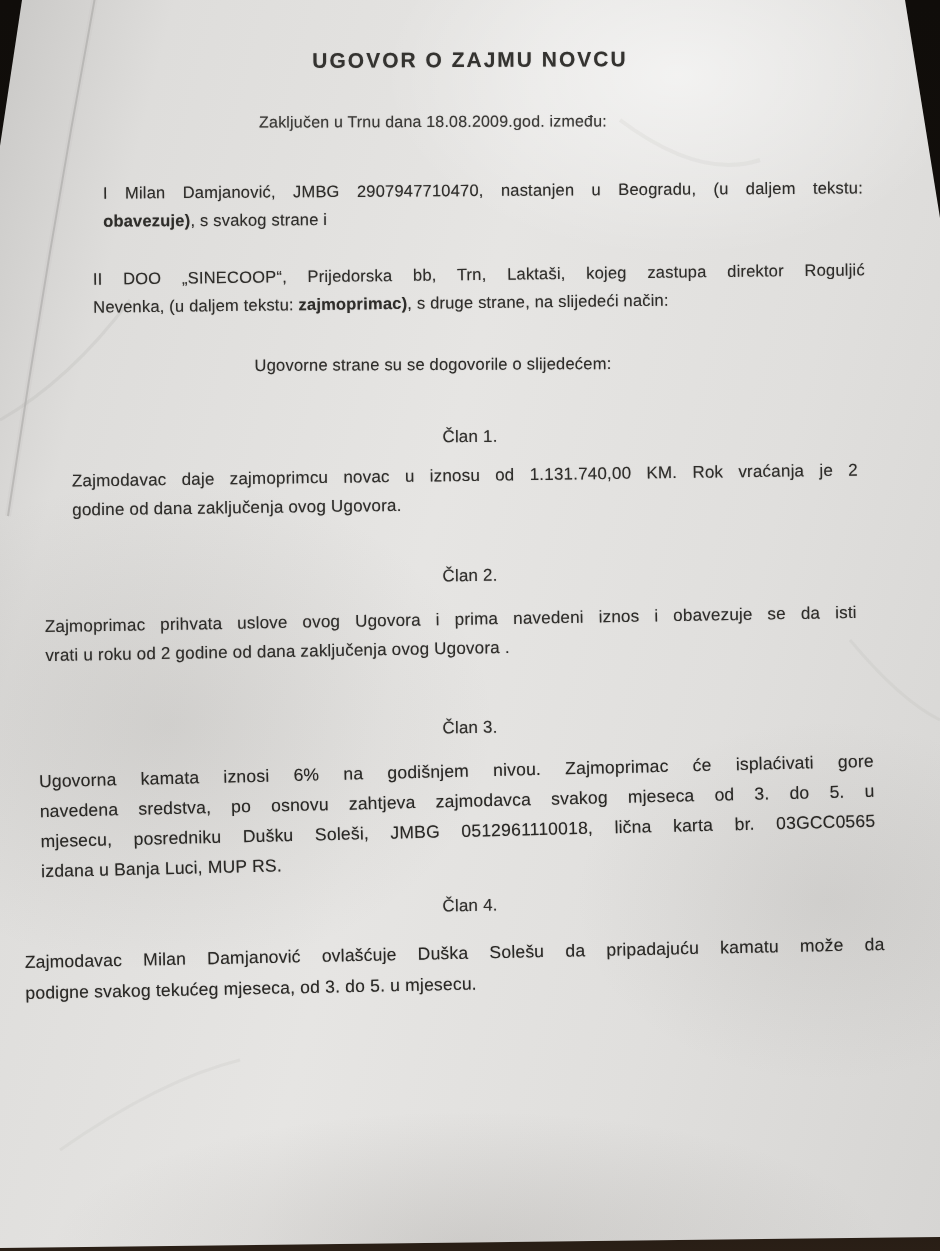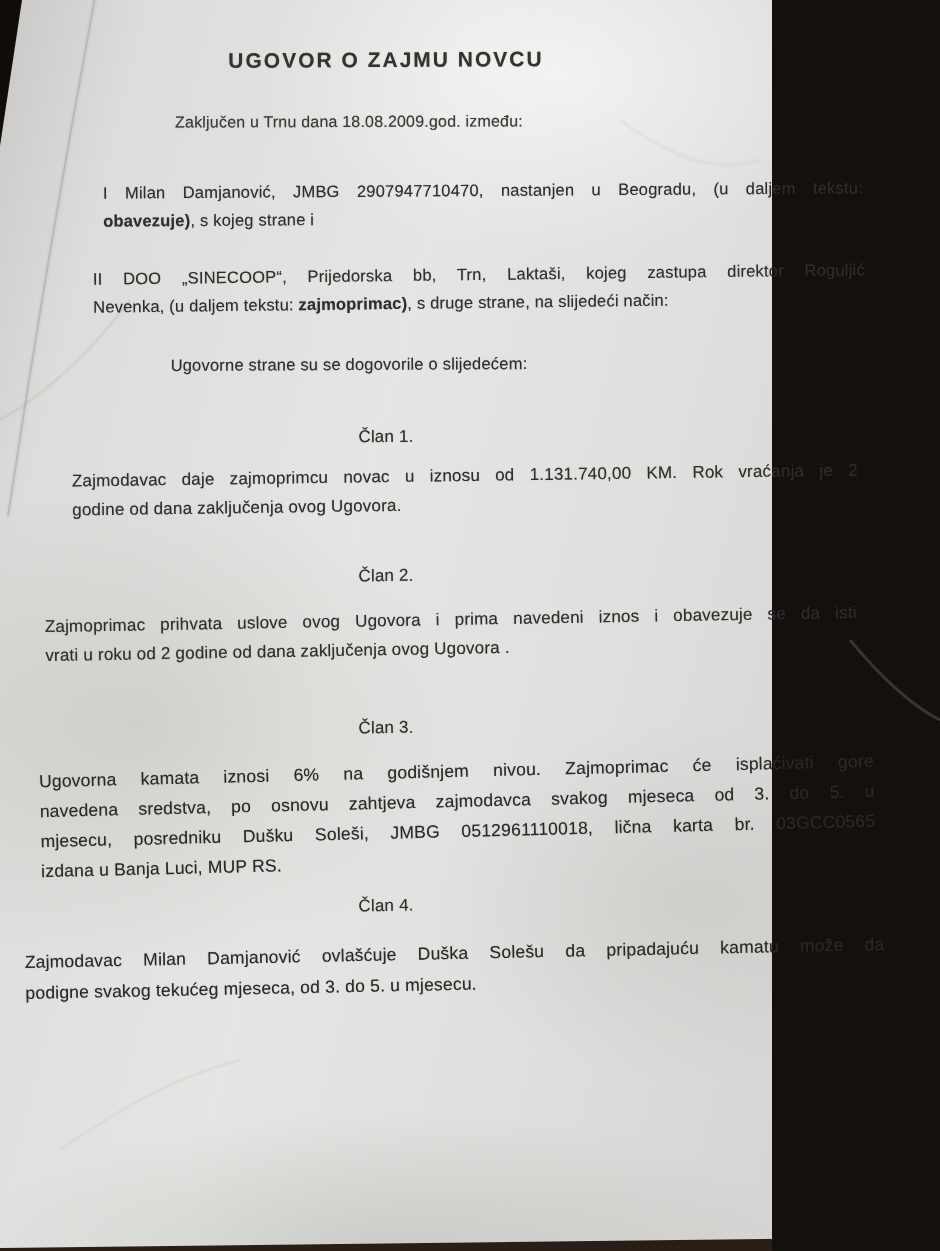--- a/index.html
+++ b/index.html
@@ -2,21 +2,21 @@
 <html><head>
 <meta charset="utf-8">
 <style>
   html,body{margin:0;padding:0;}
   body{
     width:940px;height:1251px;
     background:#14100c;
     font-family:"Liberation Sans","DejaVu Sans",sans-serif;
     overflow:hidden;
   }
-  .stage{position:relative;width:772px;height:1251px;}
+  .stage{position:relative;width:940px;height:1251px;}
   .backdrop{
     position:absolute;inset:0;
     background:linear-gradient(180deg,#100d0a 0%,#17120d 70%,#241b13 96%,#2a1f16 100%);
   }
   .paper{
     position:absolute;inset:0;
     clip-path:polygon(22px 0px,905px 0px,940px 218px,940px 1237px,0px 1248px,0px 146px);
     background:
       radial-gradient(ellipse 420px 260px at 72% 6%,rgba(255,255,255,.55),rgba(255,255,255,0) 70%),
       radial-gradient(ellipse 500px 380px at 18% 58%,rgba(118,115,110,.16),rgba(118,115,110,0) 65%),
@@ -57,21 +57,21 @@
       <path d="M60,1150 Q160,1080 240,1060" fill="none" stroke="#bdbcb9" stroke-width="3" opacity="0.2"></path>
       <path d="M620,120 Q700,180 760,160" fill="none" stroke="#c2c1be" stroke-width="4" opacity="0.18"></path>
     </svg>
 
     <div class="txt title" style="transform:rotate(-0.3deg);">UGOVOR O ZAJMU NOVCU</div>
 
     <div class="txt intro" style="transform:rotate(-0.2deg);">Zaključen u Trnu dana 18.08.2009.god. između:</div>
 
     <div class="txt" style="top:176px;left:103px;width:760px;font-size:16.5px;line-height:28px;transform:rotate(-0.4deg);">
       <div class="line just">I    Milan Damjanović, JMBG 2907947710470, nastanjen u Beogradu, (u daljem tekstu:</div>
-      <div class="line"><span class="b">obavezuje)</span><span>, s kojeg strane i</span></div>
+      <div class="line"><span class="b">obavezuje)</span><span>, s svakog strane i</span></div>
     </div>
 
     <div class="txt" style="top:260px;left:93px;width:772px;font-size:16.5px;line-height:28px;transform:rotate(-0.7deg);">
       <div class="line just">II    DOO „SINECOOP“,  Prijedorska bb, Trn, Laktaši, kojeg zastupa direktor Roguljić</div>
       <div class="line"><span>Nevenka,  (u daljem tekstu: </span><span class="b">zajmoprimac)</span><span>, s druge strane, na slijedeći način:</span></div>
     </div>
 
     <div class="txt" style="top:355px;left:0;right:74px;text-align:center;font-size:16.5px;transform:rotate(-0.3deg);">Ugovorne strane su se dogovorile o slijedećem:</div>
 
     <div class="txt heading" style="top:427px;transform:rotate(-0.5deg);">Član 1.</div>

